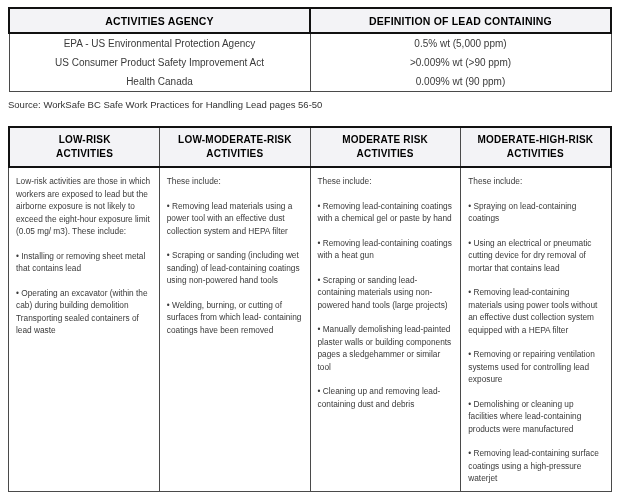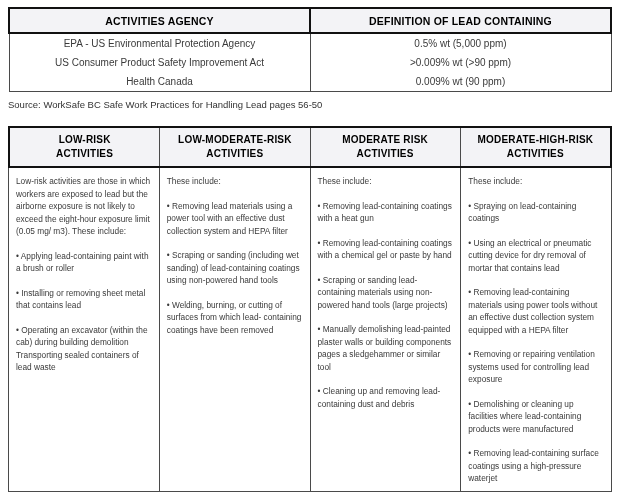--- a/index.html
+++ b/index.html
@@ -136,34 +136,33 @@
   <div class="risk-table">
     <div class="risk-headers" id="risk-headers">
         <div class="risk-header-cell">LOW-RISK<br>ACTIVITIES</div>
         <div class="risk-header-cell">LOW-MODERATE-RISK<br>ACTIVITIES</div>
         <div class="risk-header-cell">MODERATE RISK<br>ACTIVITIES</div>
         <div class="risk-header-cell">MODERATE-HIGH-RISK<br>ACTIVITIES</div>
       </div>
     <div class="risk-body" id="risk-body">
         <div class="risk-col">
           <p>Low-risk activities are those in which workers are exposed to lead but the airborne exposure is not likely to exceed the eight-hour exposure limit (0.05 mg/ m3). These include:</p>
-          <p>• Applying lead-containing paint with a brush or roller</p>
           <p>• Installing or removing sheet metal that contains lead</p>
           <p>• Operating an excavator (within the cab) during building demolition Transporting sealed containers of lead waste</p>
         </div>
         <div class="risk-col">
           <p>These include:</p>
           <p>• Removing lead materials using a power tool with an effective dust collection system and HEPA filter</p>
           <p>• Scraping or sanding (including wet sanding) of lead-containing coatings using non-powered hand tools</p>
           <p>• Welding, burning, or cutting of surfaces from which lead- containing coatings have been removed</p>
         </div>
         <div class="risk-col">
           <p>These include:</p>
+          <p>• Removing lead-containing coatings with a chemical gel or paste by hand</p>
           <p>• Removing lead-containing coatings with a heat gun</p>
-          <p>• Removing lead-containing coatings with a chemical gel or paste by hand</p>
           <p>• Scraping or sanding lead-containing materials using non-powered hand tools (large projects)</p>
           <p>• Manually demolishing lead-painted plaster walls or building components pages a sledgehammer or similar tool</p>
           <p>• Cleaning up and removing lead-containing dust and debris</p>
         </div>
         <div class="risk-col">
           <p>These include:</p>
           <p>• Spraying on lead-containing coatings</p>
           <p>• Using an electrical or pneumatic cutting device for dry removal of mortar that contains lead</p>
           <p>• Removing lead-containing materials using power tools without an effective dust collection system equipped with a HEPA filter</p>
           <p>• Removing or repairing ventilation systems used for controlling lead exposure</p>

